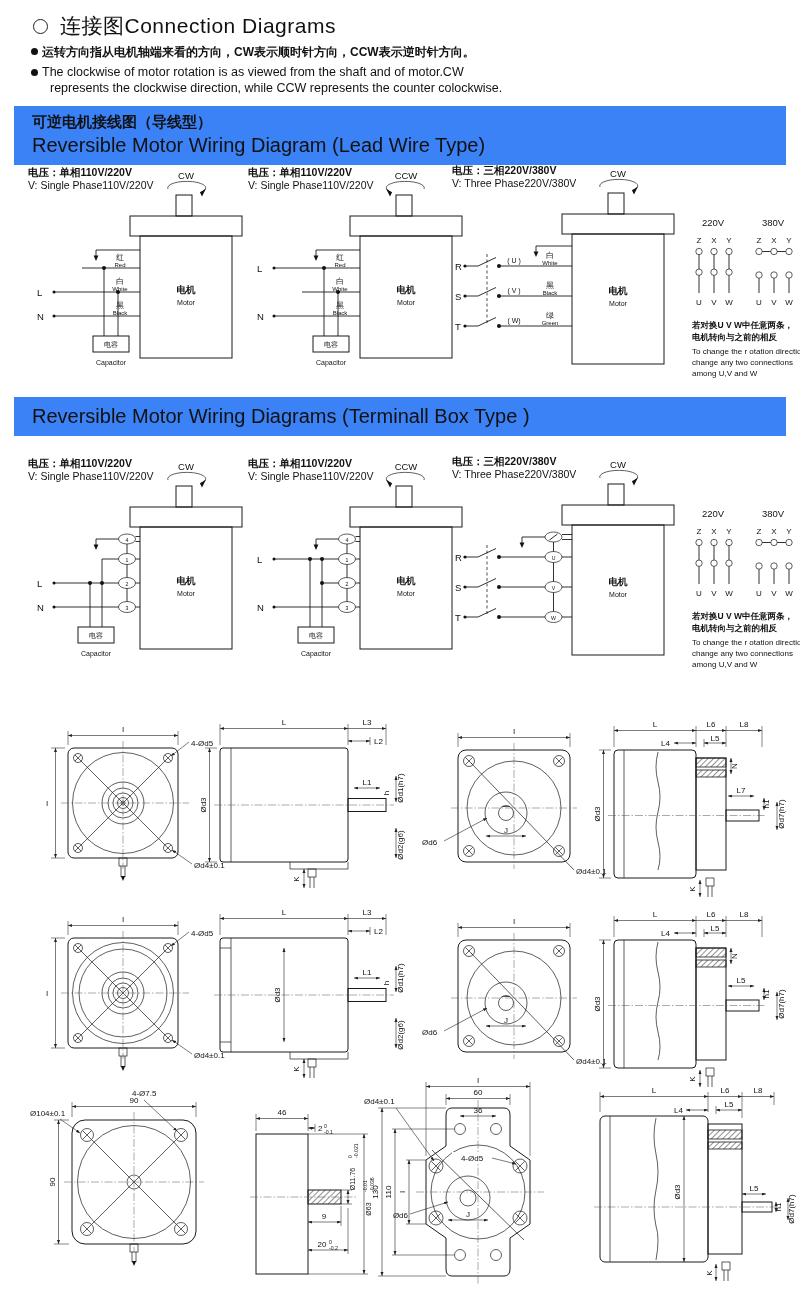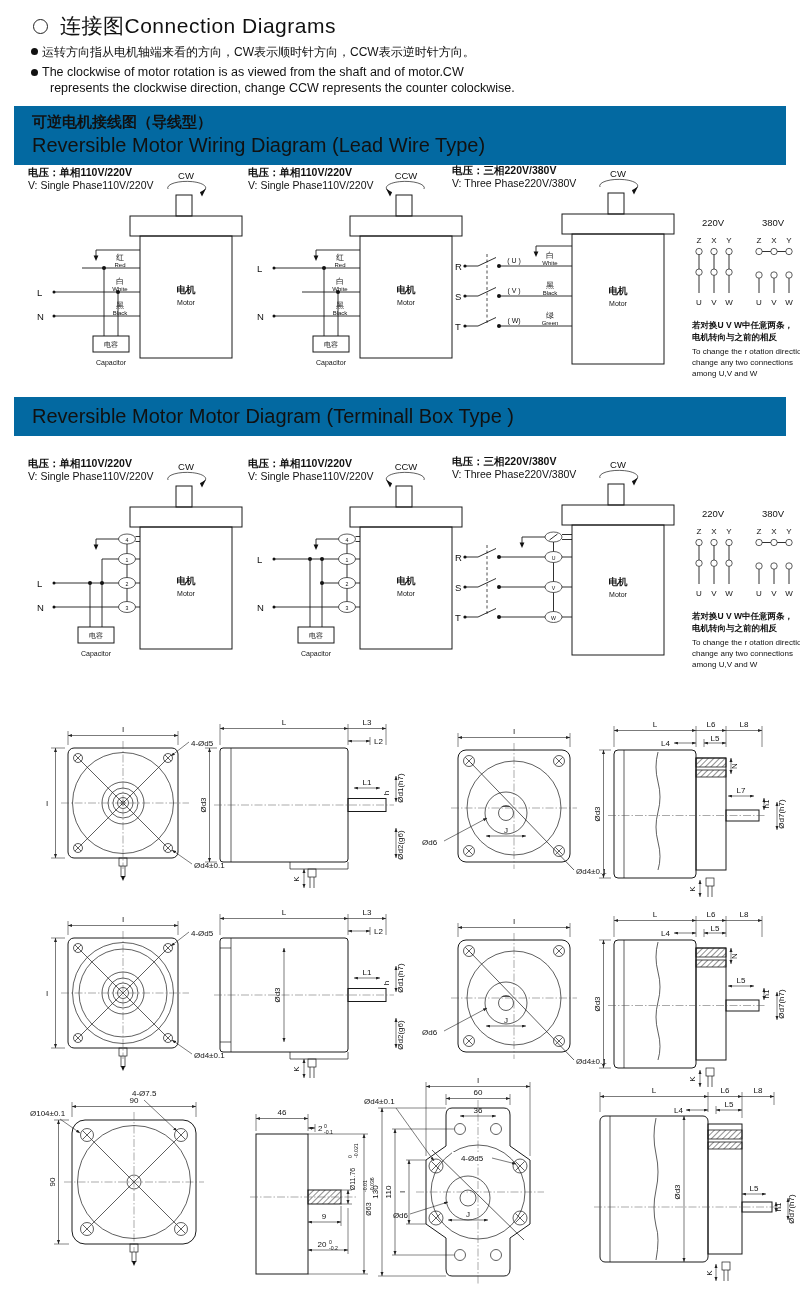--- a/index.html
+++ b/index.html
@@ -21,24 +21,24 @@
   .th{fill:none;stroke:#1a1a1a;stroke-width:.7}
   .w{stroke:#1a1a1a;stroke-width:.9;fill:none}
   .dim{stroke:#222;stroke-width:.6;fill:none}
   .ext{stroke:#222;stroke-width:.55;fill:none}
   .cl{stroke:#555;stroke-width:.5;stroke-dasharray:8 2 1.5 2;fill:none}
   .dsh{stroke:#222;stroke-width:.8;stroke-dasharray:3 2.5;fill:none}
   .dot{fill:#111}
   .page-title{position:absolute;left:60px;top:12px;font-size:21px;font-weight:normal;letter-spacing:.5px}
   .circle-icon{position:absolute;left:33px;top:19px;width:15px;height:15px;border:1.6px solid #222;border-radius:50%}
   .bullet{position:absolute;width:7px;height:7px;background:#111;border-radius:50%}
-  .bul-cn{position:absolute;left:42px;top:44px;font-size:12px;font-weight:normal}
+  .bul-cn{position:absolute;left:42px;top:44px;font-size:12px;font-weight:bold}
   .bul-en1{position:absolute;left:42px;top:65px;font-size:12.5px}
   .bul-en2{position:absolute;left:50px;top:81px;font-size:12.5px}
-  .banner{position:absolute;left:14px;width:772px;background:#0369a1;padding:6px 18px 7px 18px}
+  .banner{position:absolute;left:14px;width:772px;background:#3b82f6;padding:6px 18px 7px 18px}
   .banner .cn{font-size:15px;font-weight:bold;line-height:1.35}
   .banner .en{font-size:20px;line-height:1.3}
   .caption{position:absolute;left:76px;top:1360px;font-size:13px;font-weight:400;letter-spacing:1px}
 </style>
 </head>
 <body>
 
 <svg width="0" height="0" style="position:absolute">
   <defs>
     <marker id="me" markerWidth="8" markerHeight="6" refX="6.6" refY="2.5" orient="auto">
@@ -52,21 +52,21 @@
       </pattern>
   </defs>
 </svg>
 
 <span class="circle-icon"></span>
 <div class="page-title">连接图Connection Diagrams</div>
 <span class="bullet" style="left:31px;top:48px"></span>
 <div class="bul-cn">运转方向指从电机轴端来看的方向，CW表示顺时针方向，CCW表示逆时针方向。</div>
 <span class="bullet" style="left:31px;top:69px"></span>
 <div class="bul-en1">The clockwise of motor rotation is as viewed from the shaft and of motor.CW</div>
-<div class="bul-en2">represents the clockwise direction, change CCW represents the counter colockwise.</div>
+<div class="bul-en2">represents the clockwise direction, while CCW represents the counter colockwise.</div>
 
 <div class="banner" style="top:106px">
   <div class="cn">可逆电机接线图（导线型）</div>
   <div class="en">Reversible Motor Wiring Diagram (Lead Wire Type)</div>
 </div>
 
 <svg class="pnl" style="left:26px;top:164px" width="222" height="216" viewBox="0 0 222 216">
   <text x="2" y="12" class="f10b">电压：单相110V/220V</text>
   <text x="2" y="25" class="f10">V: Single Phase110V/220V</text>
   <text x="160" y="15" class="f9" text-anchor="middle">CW</text>
@@ -240,21 +240,21 @@
     <text x="339" y="143" class="f8" text-anchor="middle">W</text>
   </g>
   <text x="242" y="166" class="f8b">若对换U V W中任意两条，</text>
   <text x="242" y="178" class="f8b">电机转向与之前的相反</text>
   <text x="242" y="192" class="f8">To change the r otation direction</text>
   <text x="242" y="203" class="f8">change  any two connections</text>
   <text x="242" y="214" class="f8">among U,V and W</text>
 </svg>
 
 <div class="banner" style="top:397px">
-  <div class="en">Reversible Motor Motor Diagram (Terminall Box Type )</div>
+  <div class="en">Reversible Motor Wiring Diagrams (Terminall Box Type )</div>
 </div>
 
 <svg class="pnl" style="left:26px;top:455px" width="222" height="216" viewBox="0 0 222 216">
   <text x="2" y="12" class="f10b">电压：单相110V/220V</text>
   <text x="2" y="25" class="f10">V: Single Phase110V/220V</text>
   <text x="160" y="15" class="f9" text-anchor="middle">CW</text>
   <g>
     <path class="th" d="M142,25 A19,6.5 0 1 1 174,28.5"></path>
       <polygon points="174,28.5 180,24.5 176,32.5" fill="#111"></polygon>
   </g>

